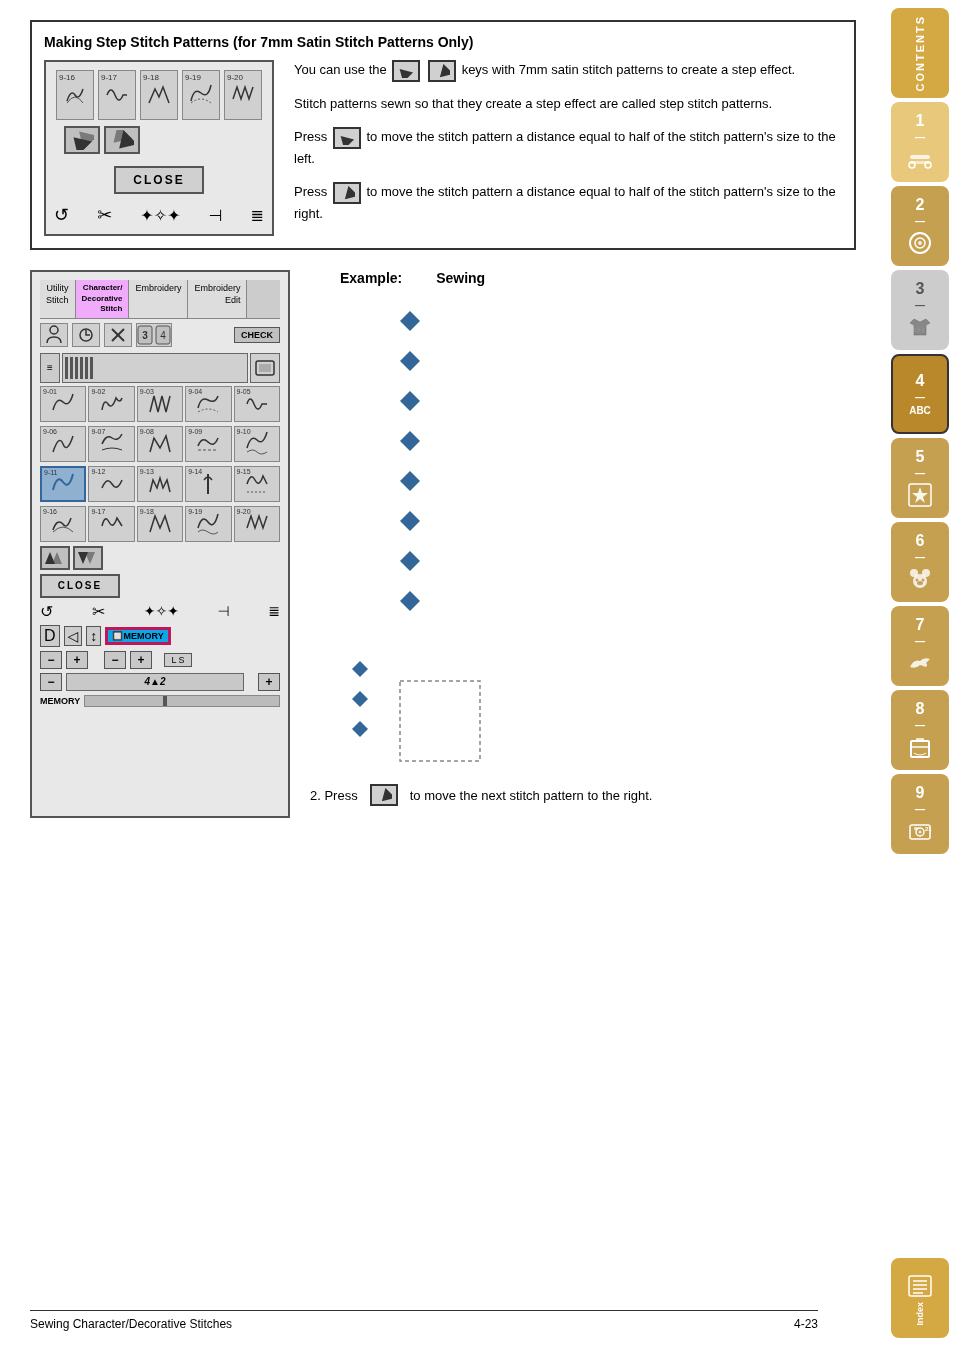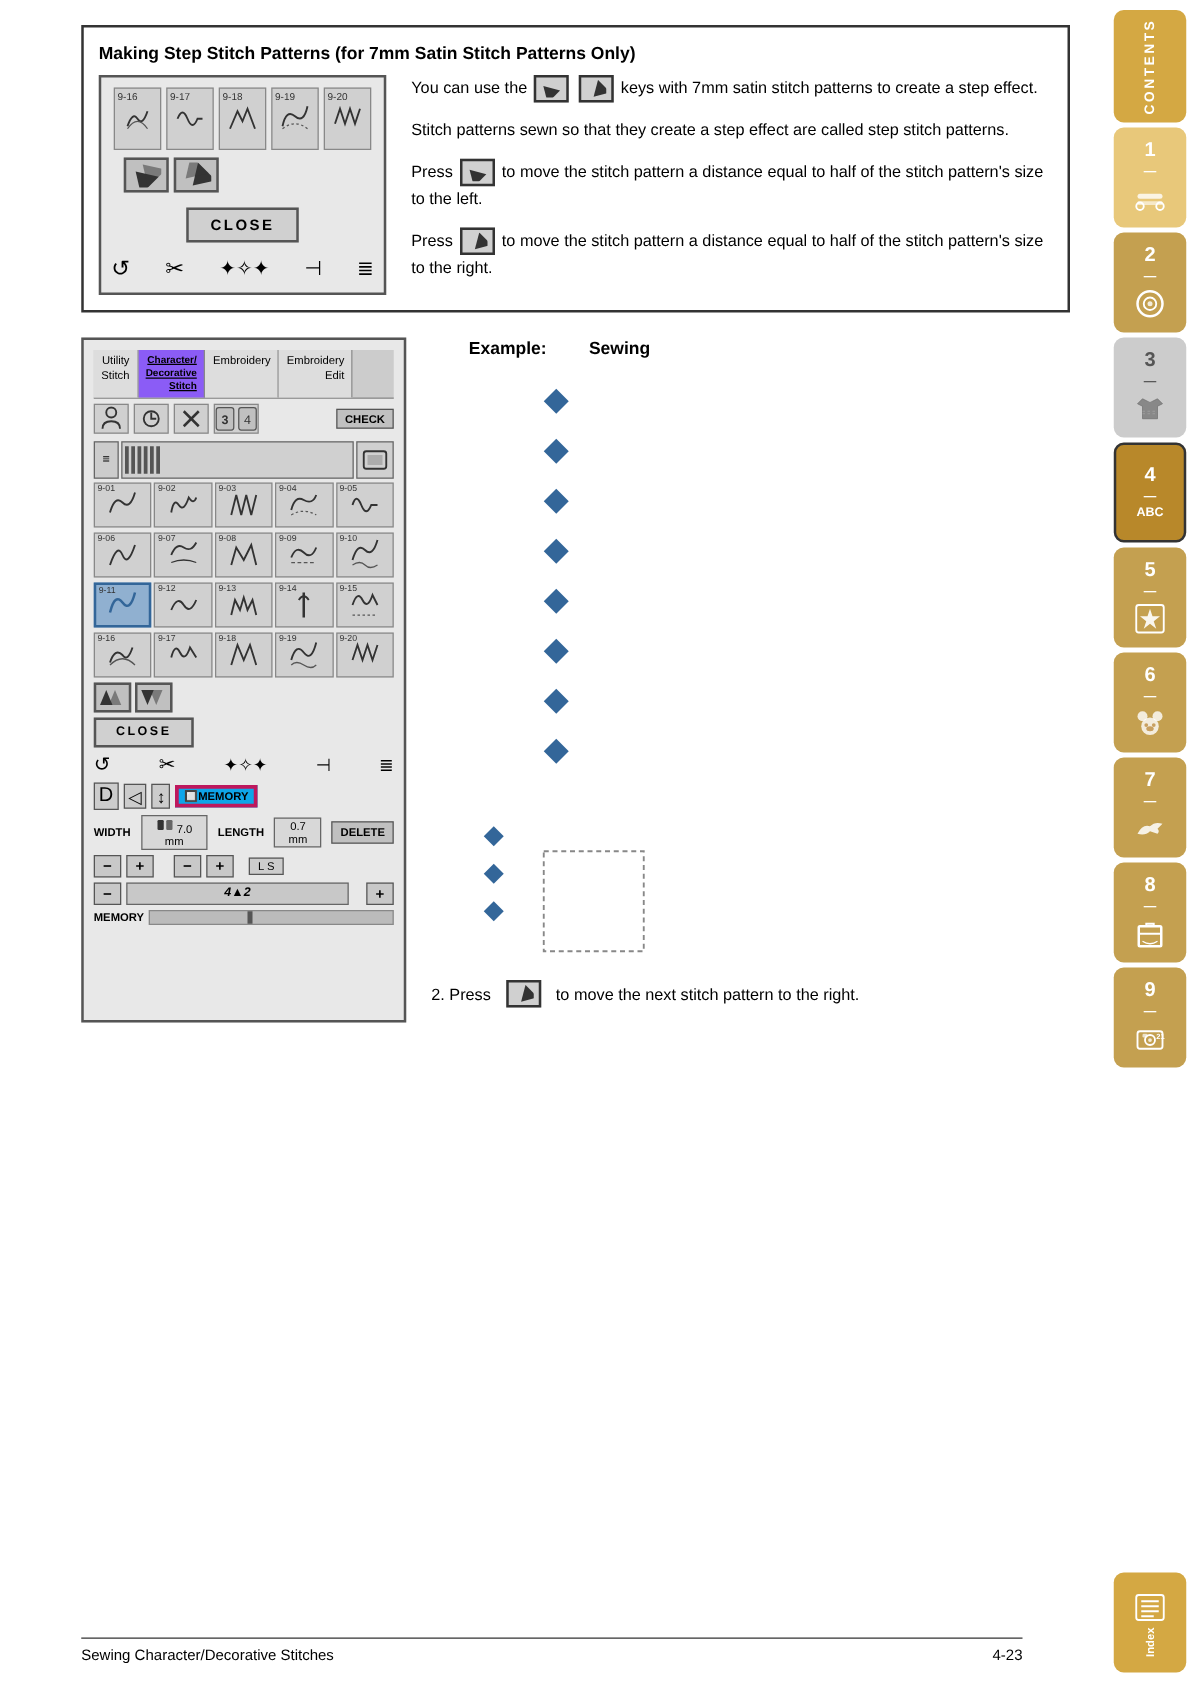--- a/index.html
+++ b/index.html
@@ -67,21 +67,20 @@
     .nav-tab.ch8 { background: #c4a050; }
     .nav-tab.ch9 { background: #c4a050; }
     .nav-tab.index { background: #d4a843; border-radius: 8px; }
 
     
     .main-content {
       margin-right: 68px;
       padding: 20px 30px 32px 30px;
       min-height: 1346px;
       position: relative;
-      margin-left: 35px;
     }
 
     
     .top-section {
       border: 2px solid #333;
       padding: 12px;
       margin-bottom: 20px;
     }
 
     .top-section-title {
@@ -228,23 +227,22 @@
       padding: 3px 6px;
       font-size: 9px;
       border-right: 1px solid #888;
       background: #ddd;
       cursor: pointer;
       line-height: 1.3;
       text-align: right;
     }
 
     .tab-item.active {
-      background: #8b5cf6;
-      font-weight: bold;
-      text-decoration: underline;
+      background: #f0abfc;
+      font-weight: bold;
     }
 
     .top-icons-row {
       display: flex;
       align-items: center;
       gap: 4px;
       margin-bottom: 6px;
     }
 
     .icon-box {
@@ -967,33 +965,20 @@
         <span style="font-size:14px;">≣</span>
       </div>
 
       <div class="mem-row">
         <span style="font-size:16px; border:1px solid #555; padding:1px 3px; background:#ccc;">D</span>
         <span style="font-size:14px; border:1px solid #555; padding:1px 3px; background:#ccc;">◁</span>
         <span style="font-size:14px; border:1px solid #555; padding:1px 3px; background:#ccc;">↕</span>
         <span class="mem-label">🔲MEMORY</span>
       </div>
 
-      <div class="dim-row">
-        <span class="dim-label">WIDTH</span>
-        <span class="dim-value">
-          <svg width="14" height="12" viewBox="0 0 14 12" display="inline">
-              <rect x="1" y="2" width="5" height="8" rx="1" fill="#333"></rect>
-              <rect x="8" y="2" width="5" height="8" rx="1" fill="#666"></rect>
-            </svg>
-          7.0 mm
-        </span>
-        <span class="dim-label">LENGTH</span>
-        <span class="dim-value">0.7 mm</span>
-        <div class="delete-btn">DELETE</div>
-      </div>
 
       <div class="plus-minus-row">
         <div class="pm-btn">−</div>
         <div class="pm-btn">+</div>
         <div style="margin-left:8px;"></div>
         <div class="pm-btn">−</div>
         <div class="pm-btn">+</div>
         <div style="margin-left:8px; font-size:9px; border:1px solid #555; padding:1px 4px; background:#ccc; width:28px; text-align:center;">L S</div>
       </div>
 

